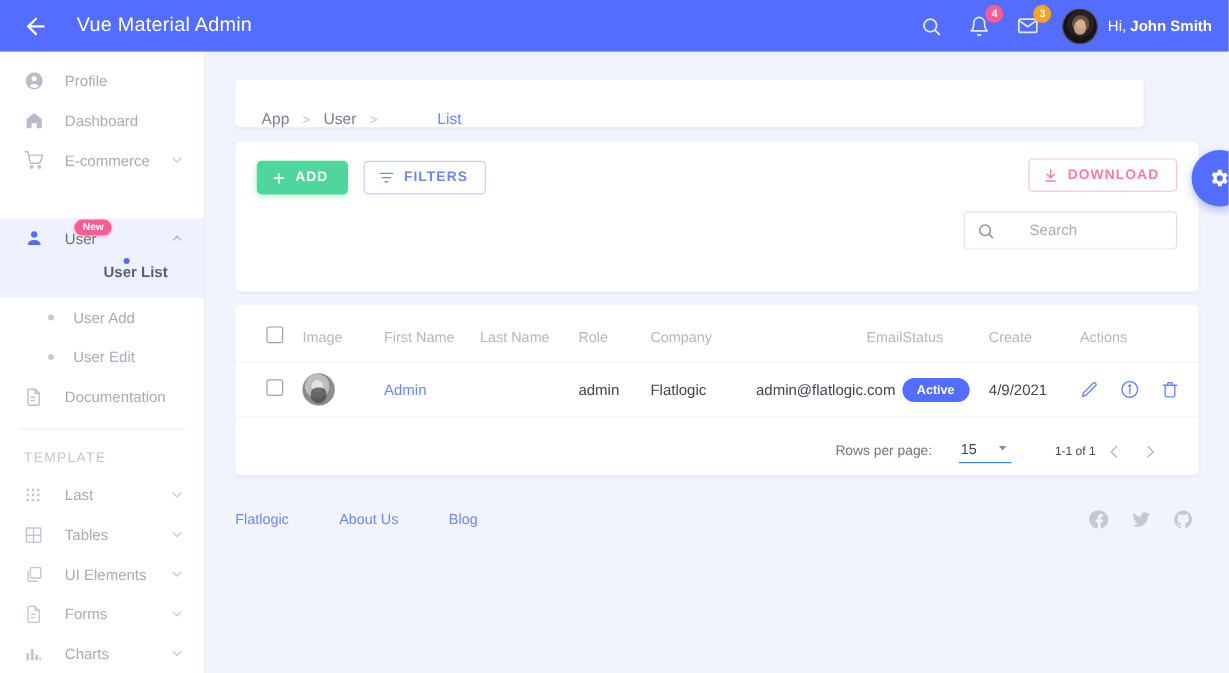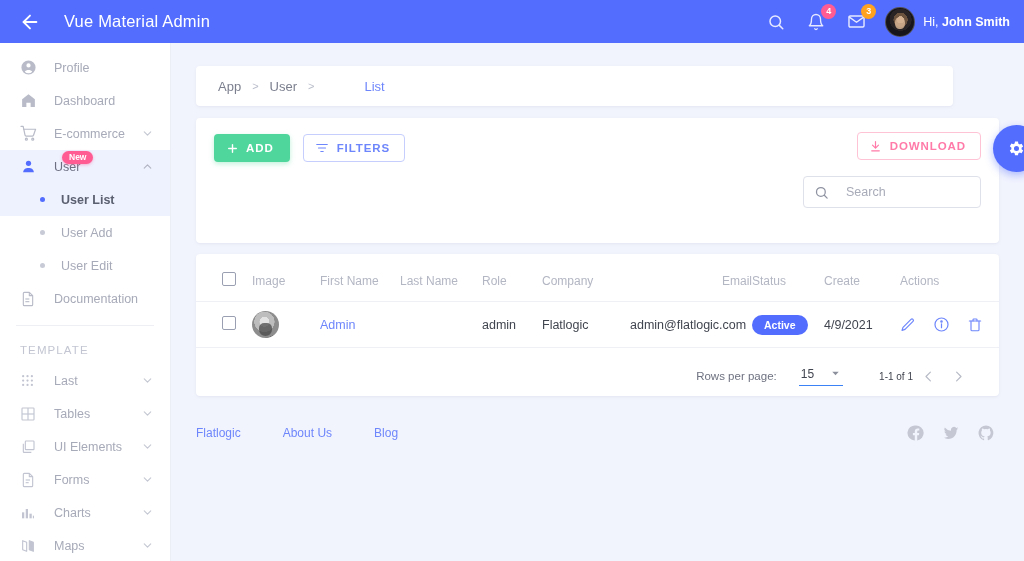--- a/index.html
+++ b/index.html
@@ -60,29 +60,29 @@
   }
   .nav-item {
     position: relative; display: flex; align-items: center;
     height: 33px; padding-left: 20px; cursor: pointer;
   }
   .nav-item .ic { width: 22px; display: flex; align-items: center; justify-content: flex-start; flex: none; }
   .nav-item .lbl {
     font-size: 12.5px; color: #a7aab8; margin-left: 12px; white-space: nowrap;
   }
   .nav-item .chev { margin-left: auto; margin-right: 16px; display: flex; align-items: center; }
-  .nav-item.active { background: #eef1fe; }
+  .nav-item.active { background: #eef1fe; margin-top: 32px; }
   .nav-item.active .lbl { color: #6b6f80; }
   .nav-item.active-parent .lbl { color: #6b6f80; }
   .nav-sub {
     display: flex; align-items: center; height: 33px; padding-left: 40px; cursor: pointer;
   }
   .nav-sub .dot { width: 5px; height: 5px; border-radius: 50%; background: #c8cbd6; flex: none; }
   .nav-sub .lbl { font-size: 12.5px; color: #a7aab8; margin-left: 16px; white-space: nowrap; }
-  .nav-sub.sel { background: #eef1fe; }
+  .nav-sub.sel { background: #eef1fe; flex-direction: column; }
   .nav-sub.sel .dot { background: #536dfe; }
   .nav-sub.sel .lbl { color: #5b6070; font-weight: 600; }
   .new-badge {
     position: absolute; left: 62px; top: 1px;
     background: #ff5c93; color: #fff; font-size: 8.5px; font-weight: 700;
     border-radius: 9px; padding: 2px 7px 2px 7px; line-height: 1;
     box-shadow: 0 1px 3px rgba(255,92,147,.45);
   }
   .nav-divider { height: 1px; background: #eeeff5; margin: 10px 16px 0 16px; }
   .section-title {
@@ -94,21 +94,21 @@
   .main {
     position: absolute; top: 43px; left: 171px; width: 853px; height: 518px;
     background: #f2f4fd; overflow: hidden;
   }
   .card {
     background: #fff; border-radius: 4px;
     box-shadow: 0 1px 3px rgba(100,110,140,.10);
   }
   .breadcrumb-card {
     position: absolute; left: 25px; top: 23px; width: 757px; height: 40px;
-    display: flex; align-items: center; padding-left: 22px; gap: 11px;
+    display: flex; align-items: flex-end; padding-left: 22px; gap: 11px;
   }
   .bc-item { font-size: 13px; color: #7b7f8e; }
   .bc-item.cur { color: #6e86fb; padding-left: 39px; }
   .bc-sep { color: #b9bdca; font-size: 11px; }
 
   .toolbar-card {
     position: absolute; left: 25px; top: 75px; width: 803px; height: 125px;
     padding: 16px 18px;
   }
   .btn {
@@ -125,21 +125,21 @@
     padding: 0 14px 0 11px; gap: 8px; margin-left: 13px;
   }
   .btn-download {
     position: absolute; right: 18px; top: 14px;
     background: #fff; color: #ff7aa8; border: 1px solid #ffc3d6;
     padding: 0 14px 0 11px; gap: 8px;
   }
   .search-box {
     position: absolute; right: 18px; top: 58px; width: 178px; height: 32px;
     border: 1px solid #dfe1ea; border-radius: 4px;
-    display: flex; align-items: center; padding: 0 10px; gap: 15px; background: #fff;
+    display: flex; align-items: center; padding: 0 10px; gap: 27px; background: #fff;
   }
   .search-box input {
     border: none; outline: none; font-size: 12.5px; color: #3d4150;
     font-family: "Liberation Sans", sans-serif; width: 100%; background: transparent;
   }
   .search-box input::placeholder { color: #a8abb8; }
 
   .table-card {
     position: absolute; left: 25px; top: 211px; width: 803px; height: 142px;
     padding: 0;

